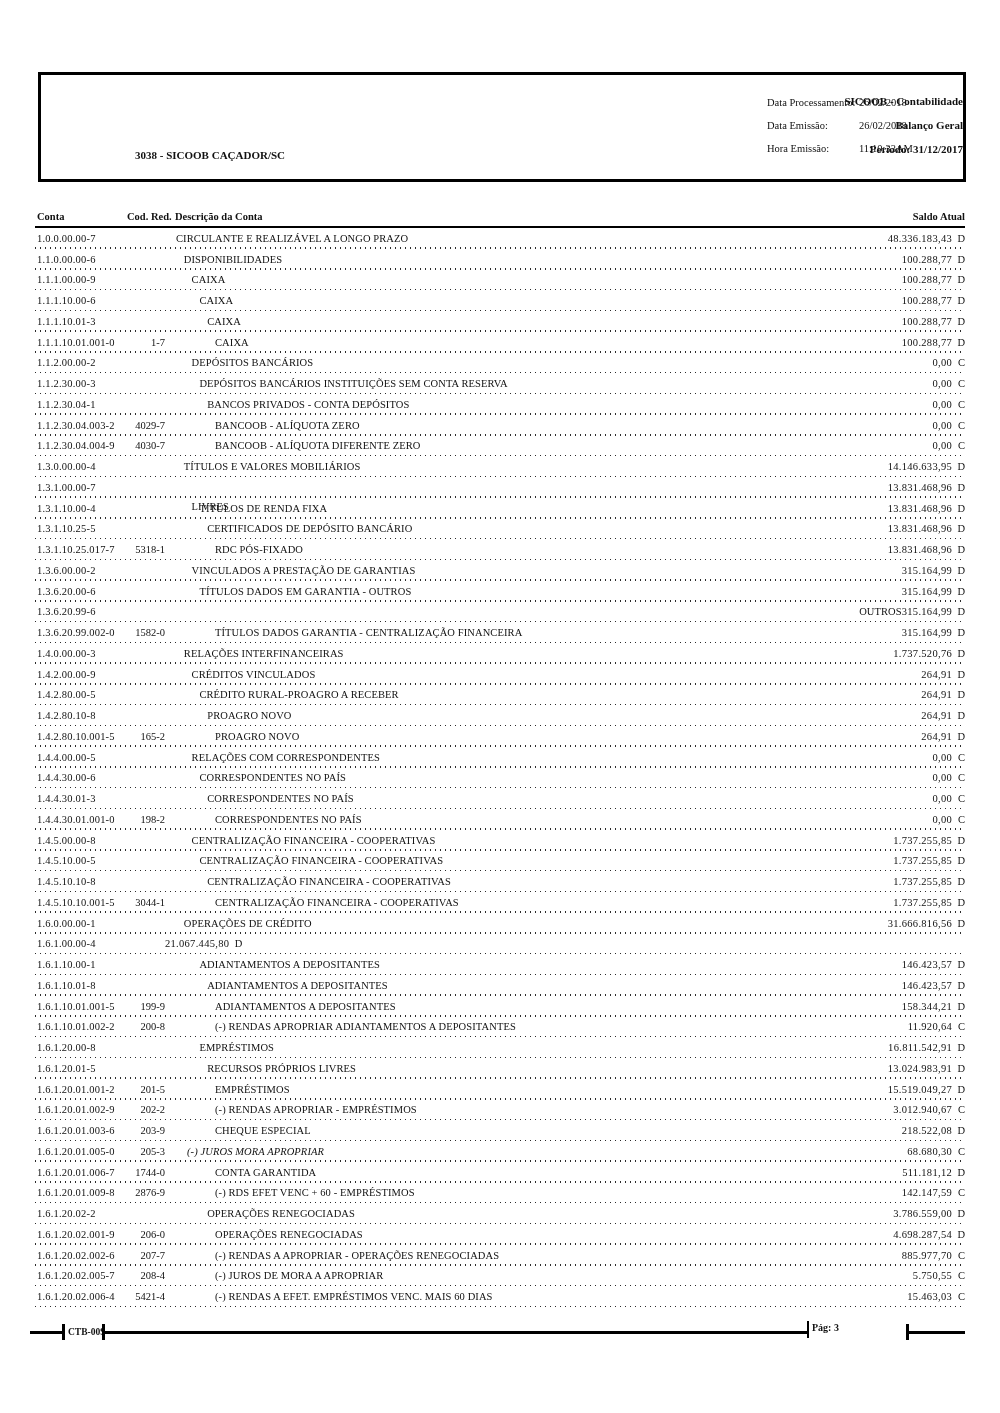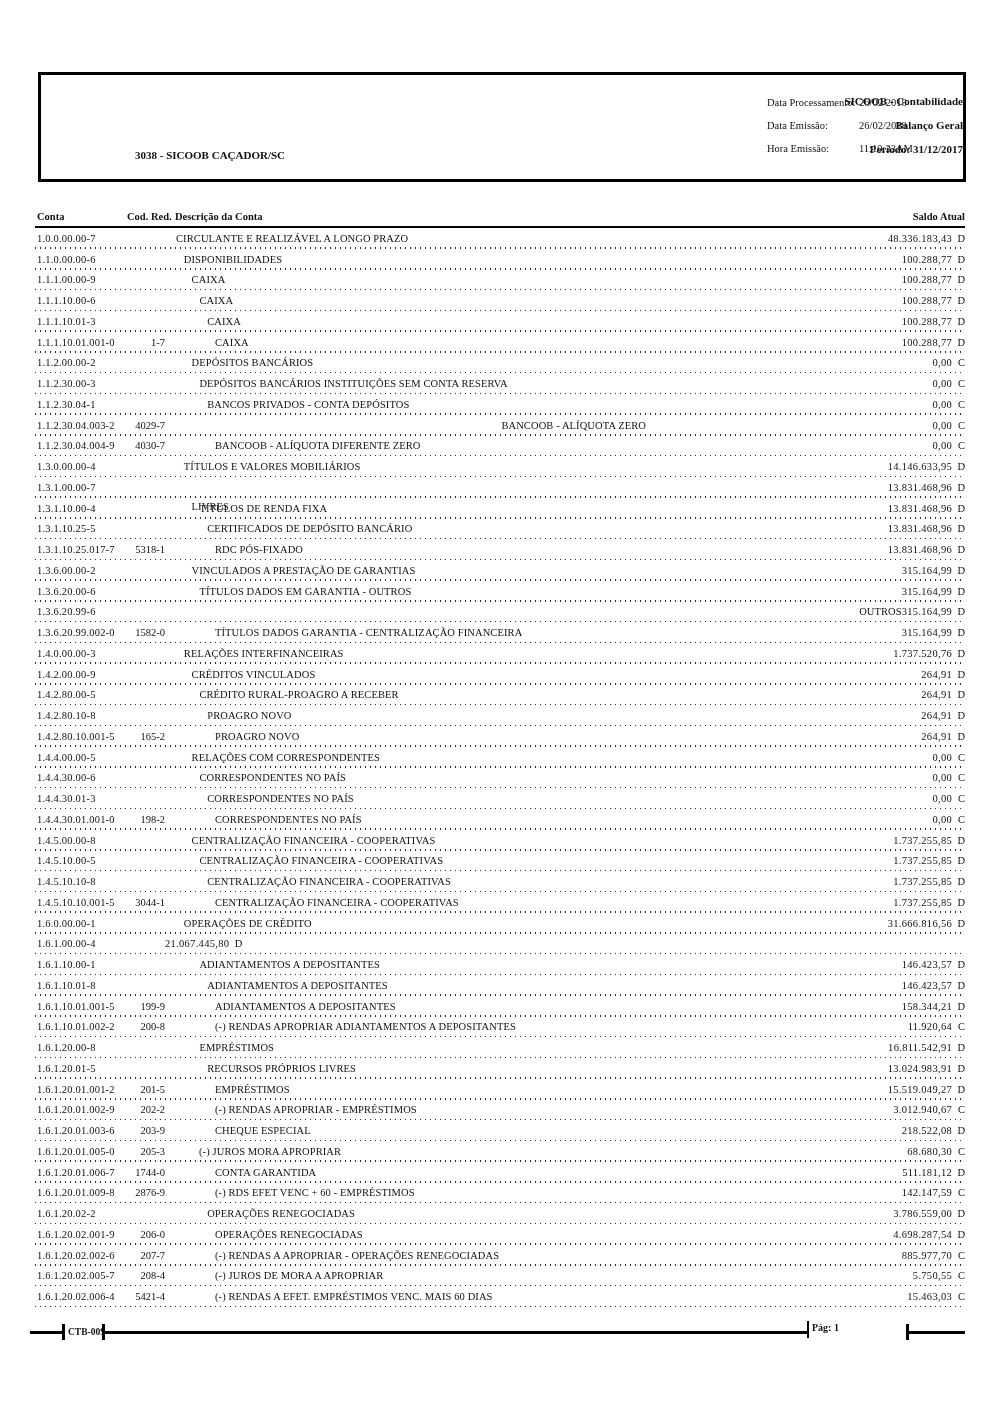--- a/index.html
+++ b/index.html
@@ -134,21 +134,21 @@
       <div class="row">
         <span class="c-conta">1.1.2.30.04-1</span>
         <span class="c-cod"></span>
         <span class="c-desc" style="padding-left: 42.2px;">BANCOS PRIVADOS - CONTA DEPÓSITOS</span>
         <span class="c-val">0,00</span>
         <span class="c-dc">C</span>
       </div>
       <div class="row">
         <span class="c-conta">1.1.2.30.04.003-2</span>
         <span class="c-cod">4029-7</span>
-        <span class="c-desc" style="padding-left: 50px; text-align: center;">BANCOOB - ALÍQUOTA ZERO</span>
+        <span class="c-desc" style="padding-left: 50px;">BANCOOB - ALÍQUOTA ZERO</span>
         <span class="c-val">0,00</span>
         <span class="c-dc">C</span>
       </div>
       <div class="row">
         <span class="c-conta">1.1.2.30.04.004-9</span>
         <span class="c-cod">4030-7</span>
         <span class="c-desc" style="padding-left: 50px;">BANCOOB - ALÍQUOTA DIFERENTE ZERO</span>
         <span class="c-val">0,00</span>
         <span class="c-dc">C</span>
       </div>
@@ -378,21 +378,21 @@
       <div class="row">
         <span class="c-conta">1.6.1.20.01.003-6</span>
         <span class="c-cod">203-9</span>
         <span class="c-desc" style="padding-left: 50px;">CHEQUE ESPECIAL</span>
         <span class="c-val">218.522,08</span>
         <span class="c-dc">D</span>
       </div>
       <div class="row">
         <span class="c-conta">1.6.1.20.01.005-0</span>
         <span class="c-cod">205-3</span>
-        <span class="c-desc" style="padding-left: 34px;">(-) JUROS MORA APROPRIAR</span>
+        <span class="c-desc" style="padding-left: 22px; font-style: italic;">(-) JUROS MORA APROPRIAR</span>
         <span class="c-val">68.680,30</span>
         <span class="c-dc">C</span>
       </div>
       <div class="row">
         <span class="c-conta">1.6.1.20.01.006-7</span>
         <span class="c-cod">1744-0</span>
         <span class="c-desc" style="padding-left: 50px;">CONTA GARANTIDA</span>
         <span class="c-val">511.181,12</span>
         <span class="c-dc">D</span>
       </div>
@@ -439,17 +439,17 @@
         <span class="c-dc">C</span>
       </div>
     </div>
 
   <div class="f-seg" style="left:30px;top:1331px;width:33px;height:3px;"></div>
   <div class="f-seg" style="left:62px;top:1324px;width:2.5px;height:16px;"></div>
   <div class="f-text" style="left:68px;top:1327px;font-size:9.5px;">CTB-009</div>
   <div class="f-seg" style="left:102px;top:1324px;width:3px;height:16px;"></div>
   <div class="f-seg" style="left:102px;top:1331px;width:705px;height:3px;"></div>
   <div class="f-seg" style="left:807px;top:1321px;width:2px;height:17px;"></div>
-  <div class="f-text" style="left:812px;top:1322px;">Pág: 1</div>
+  <div class="f-text" style="left:812px;top:1322px;">Pág: 3</div>
   <div class="f-seg" style="left:906px;top:1324px;width:3px;height:16px;"></div>
   <div class="f-seg" style="left:906px;top:1331px;width:59px;height:3px;"></div>
 
 </div>
 
 </body></html>

